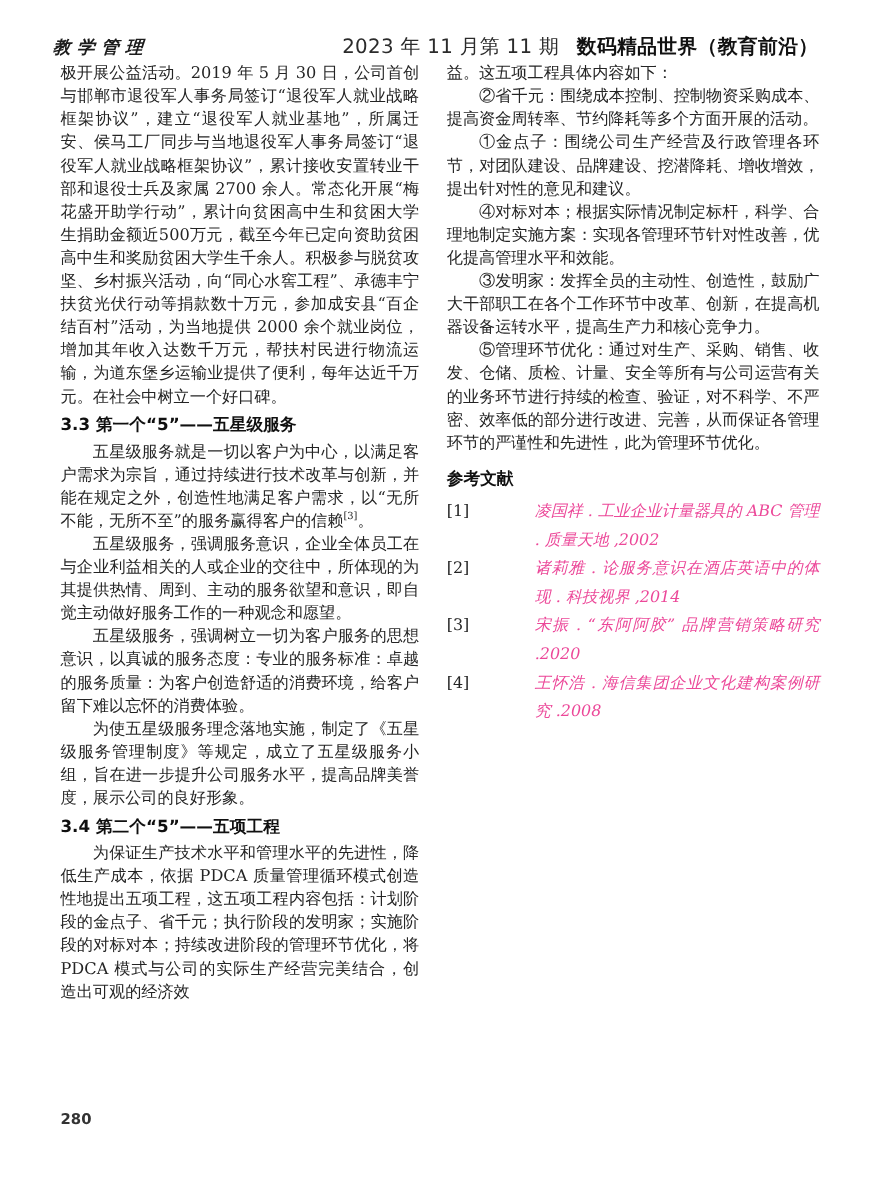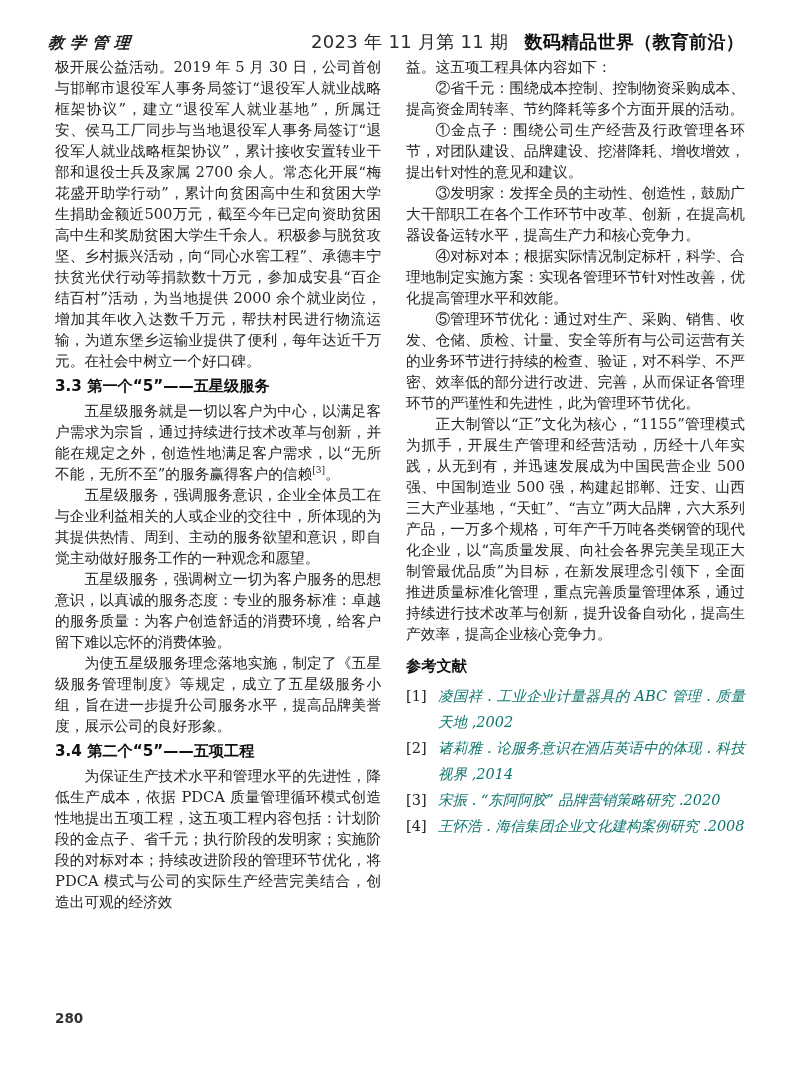--- a/index.html
+++ b/index.html
@@ -52,21 +52,21 @@
     display:flex;align-items:flex-start;
     font-size:14.5px;line-height:26px;
   }
   .ref-num{
     width:32px;flex:0 0 32px;
     font-family:"DejaVu Serif", serif;color:#242424;
   }
   .ref-text{
     flex:1;font-style:italic;
     font-family:"DejaVu Serif", serif;
-    color:#0f766e;text-align:justify;
+    color:#ec4899;text-align:justify;margin-left:48px;
   }
   .page-number{
     position:absolute;left:55px;top:1010px;
     font-family:"DejaVu Sans","Liberation Sans",sans-serif;
     font-weight:bold;font-size:13.5px;color:#333;
   }
 </style>
 </head>
 <body>
 
@@ -88,24 +88,23 @@
     <p class="body-text indent">五星级服务，强调树立一切为客户服务的思想意识，以真诚的服务态度：专业的服务标准：卓越的服务质量：为客户创造舒适的消费环境，给客户留下难以忘怀的消费体验。</p>
     <p class="body-text indent">为使五星级服务理念落地实施，制定了《五星级服务管理制度》等规定，成立了五星级服务小组，旨在进一步提升公司服务水平，提高品牌美誉度，展示公司的良好形象。</p>
     <h3 class="sec-heading">3.4 第二个“5”——五项工程</h3>
     <p class="body-text indent">为保证生产技术水平和管理水平的先进性，降低生产成本，依据 PDCA 质量管理循环模式创造性地提出五项工程，这五项工程内容包括：计划阶段的金点子、省千元；执行阶段的发明家；实施阶段的对标对本；持续改进阶段的管理环节优化，将 PDCA 模式与公司的实际生产经营完美结合，创造出可观的经济效</p>
   </div>
 
   <div class="col right">
     <p class="body-text">益。这五项工程具体内容如下：</p>
     <p class="body-text indent">②省千元：围绕成本控制、控制物资采购成本、提高资金周转率、节约降耗等多个方面开展的活动。</p>
     <p class="body-text indent">①金点子：围绕公司生产经营及行政管理各环节，对团队建设、品牌建设、挖潜降耗、增收增效，提出针对性的意见和建议。</p>
+    <p class="body-text indent">④对标对本；根据实际情况制定标杆，科学、合理地制定实施方案：实现各管理环节针对性改善，优化提高管理水平和效能。</p>
     <p class="body-text indent">③发明家：发挥全员的主动性、创造性，鼓励广大干部职工在各个工作环节中改革、创新，在提高机器设备运转水平，提高生产力和核心竞争力。</p>
-    <p class="body-text indent">④对标对本；根据实际情况制定标杆，科学、合理地制定实施方案：实现各管理环节针对性改善，优化提高管理水平和效能。</p>
     <p class="body-text indent">⑤管理环节优化：通过对生产、采购、销售、收发、仓储、质检、计量、安全等所有与公司运营有关的业务环节进行持续的检查、验证，对不科学、不严密、效率低的部分进行改进、完善，从而保证各管理环节的严谨性和先进性，此为管理环节优化。</p>
-    <p class="body-text indent">正大制管以“正”文化为核心，“1155”管理模式为抓手，开展生产管理和经营活动，历经十八年实践，从无到有，并迅速发展成为中国民营企业 500 强、中国制造业 500 强，构建起邯郸、迁安、山西三大产业基地，“天虹”、“吉立”两大品牌，六大系列产品，一万多个规格，可年产千万吨各类钢管的现代化企业，以“高质量发展、向社会各界完美呈现正大制管最优品质”为目标，在新发展理念引领下，全面推进质量标准化管理，重点完善质量管理体系，通过持续进行技术改革与创新，提升设备自动化，提高生产效率，提高企业核心竞争力。</p>
     <h3 class="sec-heading big-gap">参考文献</h3>
     <div class="ref-list">
       <div class="ref-item">
         <span class="ref-num">[1]</span>
         <span class="ref-text">凌国祥 . 工业企业计量器具的 ABC 管理 . 质量天地 ,2002</span>
       </div>
       <div class="ref-item">
         <span class="ref-num">[2]</span>
         <span class="ref-text">诸莉雅 . 论服务意识在酒店英语中的体现 . 科技视界 ,2014</span>
       </div>

